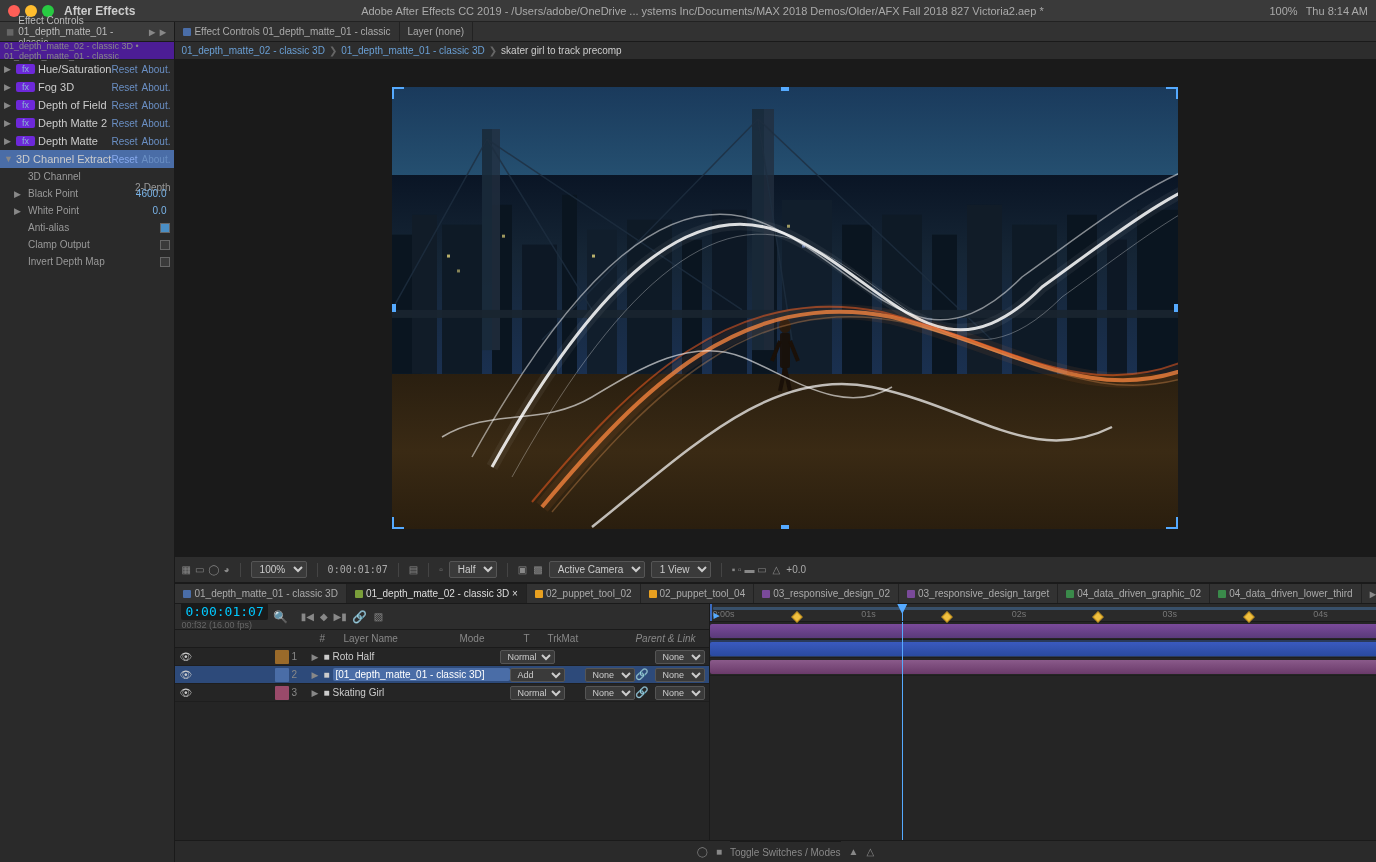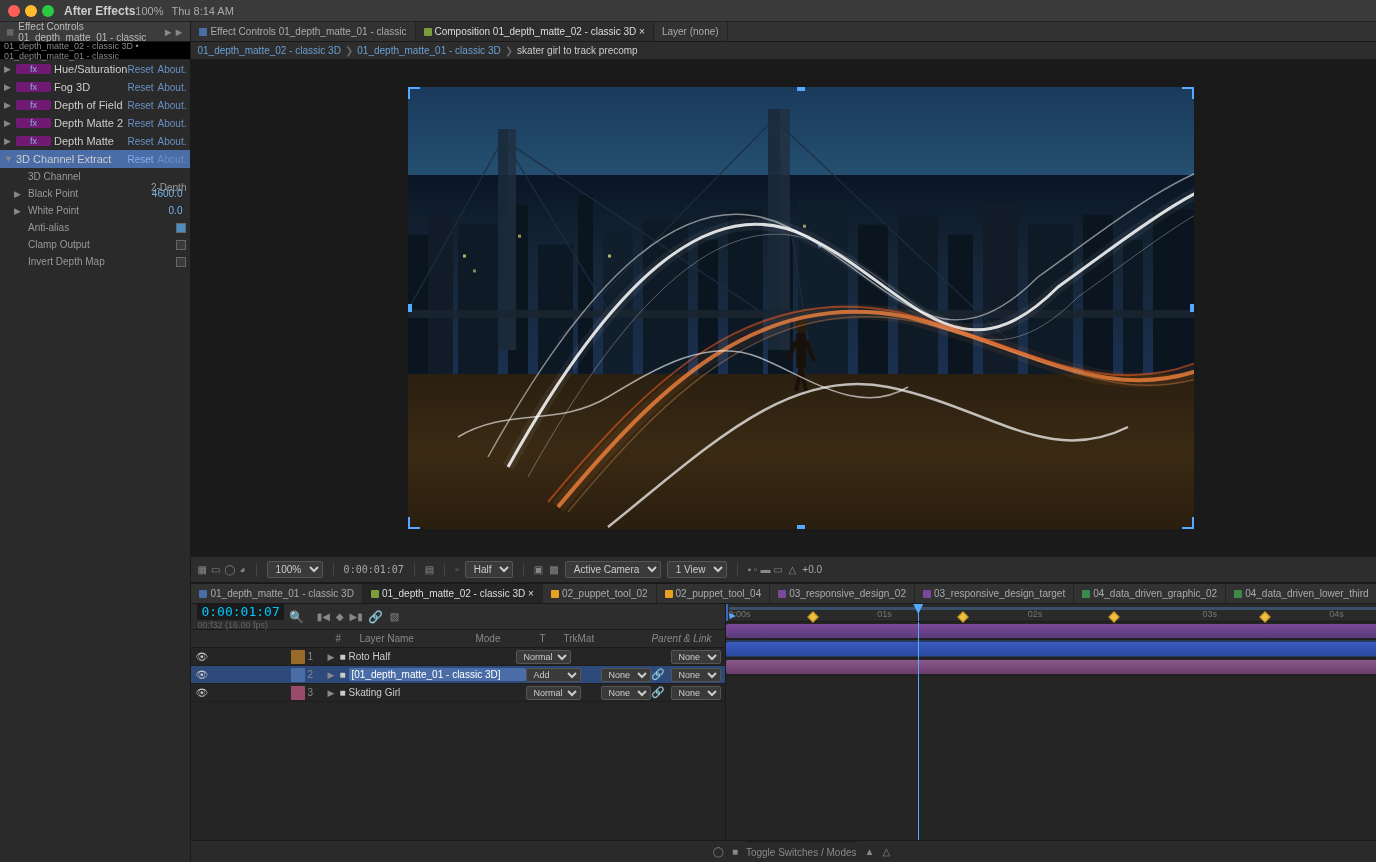--- a/index.html
+++ b/index.html
@@ -21,27 +21,27 @@
     .titlebar-title { flex: 1; text-align: center; font-size: 11px; color: #aaa; }
     .titlebar-right { display: flex; align-items: center; gap: 8px; font-size: 11px; color: #aaa; }
 
     
     .main-layout { display: flex; height: calc(862px - 22px); }
 
     
     .left-panel { width: 268px; background: #2a2a2a; border-right: 1px solid #1a1a1a; display: flex; flex-direction: column; }
     .panel-header { height: 20px; background: #3c3c3c; display: flex; align-items: center; padding: 0 6px; gap: 4px; font-size: 11px; color: #bbb; border-bottom: 1px solid #1a1a1a; }
 
-    .effect-controls-header { height: 18px; background: #000000; display: flex; align-items: center; padding: 0 4px; font-size: 10px; color: #999; border-bottom: 1px solid #222; }
+    .effect-controls-header { height: 18px; background: #4c1d95; display: flex; align-items: center; padding: 0 4px; font-size: 10px; color: #999; border-bottom: 1px solid #222; }
 
     .effects-list { flex: 1; overflow-y: auto; font-size: 11px; }
     .effect-row { display: flex; align-items: center; padding: 1px 4px; height: 18px; cursor: pointer; }
     .effect-row.selected { background: #4a6da7; }
     .effect-expand { width: 12px; color: #888; font-size: 9px; }
-    .fx-badge { font-size: 9px; color: #8ab4d4; background: #701a75; padding: 0 14px; border-radius: 2px; margin-right: 3px; }
+    .fx-badge { font-size: 9px; color: #8ab4d4; background: #6d28d9; padding: 0 6px; border-radius: 2px; margin-right: 3px; }
     .effect-name { flex: 1; color: #ccc; }
     .effect-reset { color: #6a8fc4; margin-right: 4px; font-size: 10px; cursor: pointer; }
     .effect-about { color: #6a8fc4; font-size: 10px; cursor: pointer; }
 
     .effect-property { display: flex; align-items: center; padding: 1px 4px 1px 28px; height: 17px; }
     .prop-label { color: #999; font-size: 10px; flex: 1; }
     .prop-value { color: #7ab4e8; font-size: 10px; margin-right: 4px; }
     .prop-channel { color: #999; font-size: 10px; margin-top: 21px; }
     .prop-checkbox { width: 10px; height: 10px; border: 1px solid #666; background: #3a3a3a; }
     .prop-checkbox.checked { background: #4a8ec4; }
@@ -147,20 +147,21 @@
 </head>
 <body>
 
 <div class="titlebar">
   <div class="titlebar-traffic">
     <div class="traffic-btn traffic-close"></div>
     <div class="traffic-btn traffic-min"></div>
     <div class="traffic-btn traffic-max"></div>
   </div>
   <div class="titlebar-app">After Effects</div>
+  <div class="titlebar-title">Adobe After Effects CC 2019 - /Users/adobe/OneDrive ... ystems Inc/Documents/MAX 2018 Demos/Older/AFX Fall 2018 827 Victoria2.aep *</div>
   <div class="titlebar-right">
     <span>100%</span>
     <span>Thu 8:14 AM</span>
   </div>
 </div>
 
 <div class="main-layout">
 
   <div class="left-panel">
     <div class="panel-header">
@@ -243,24 +244,20 @@
       </div>
     </div>
   </div>
 
   <div class="center-area">
 
     <div class="tab-bar">
       <div class="comp-tab">
         <span style="width:8px;height:8px;background:#4a6da7;border-radius:1px;display:inline-block;"></span>
         <span>Effect Controls 01_depth_matte_01 - classic</span>
-      </div>
-      <div class="comp-tab active">
-        <span style="width:8px;height:8px;background:#7a9e3a;border-radius:1px;display:inline-block;"></span>
-        <span>Composition 01_depth_matte_02 - classic 3D ×</span>
       </div>
       <div class="comp-tab">
         <span>Layer (none)</span>
       </div>
     </div>
 
     <div class="breadcrumb">
       <span class="breadcrumb-link">01_depth_matte_02 - classic 3D</span>
       <span class="breadcrumb-sep">❯</span>
       <span class="breadcrumb-link">01_depth_matte_01 - classic 3D</span>
@@ -525,21 +522,21 @@
           </div>
         </div>
 
         <div class="track-area">
 
           <div class="track-ruler">
             <div style="position:absolute;top:0;left:0;right:0;height:100%;background:linear-gradient(90deg,#3a6abf 0%,#3a6abf 2px,transparent 2px);"></div>
             <span class="ruler-mark" style="left:2px;">0:00s</span>
             <span class="ruler-mark" style="left:22%;">01s</span>
             <span class="ruler-mark" style="left:44%;">02s</span>
-            <span class="ruler-mark" style="left:66%;margin-left:24px;">03s</span>
+            <span class="ruler-mark" style="left:66%;">03s</span>
             <span class="ruler-mark" style="left:88%;">04s</span>
 
             <div style="position:absolute;top:0;left:28%;width:1px;height:100%;background:#5af;"></div>
             <div style="position:absolute;top:0;left:calc(28% - 5px);width:10px;height:10px;background:#5af;clip-path:polygon(0 0,100% 0,50% 100%);"></div>
 
             <div style="position:absolute;bottom:1px;left:3px;display:flex;gap:0;align-items:center;">
               <span style="color:#5af;font-size:8px;">▶</span>
             </div>
 
             <div style="position:absolute;top:3px;left:3px;right:3px;height:3px;background:rgba(90,170,255,0.3);border-radius:1px;"></div>

